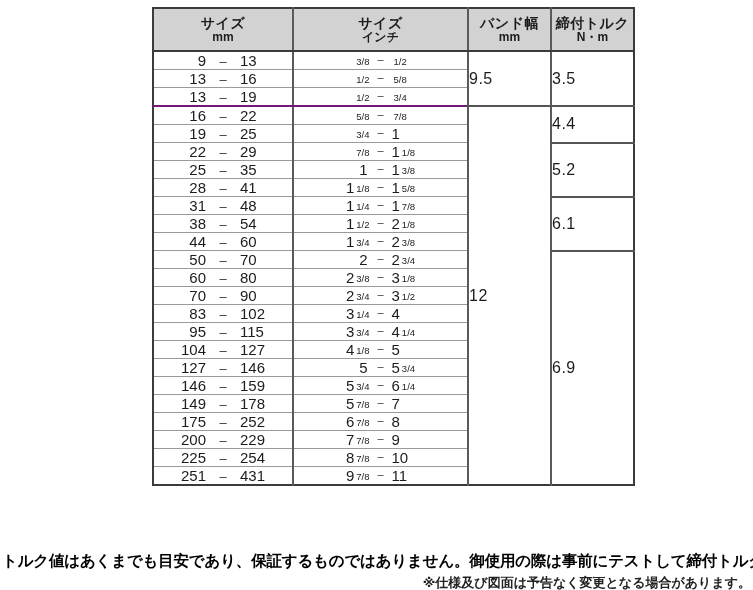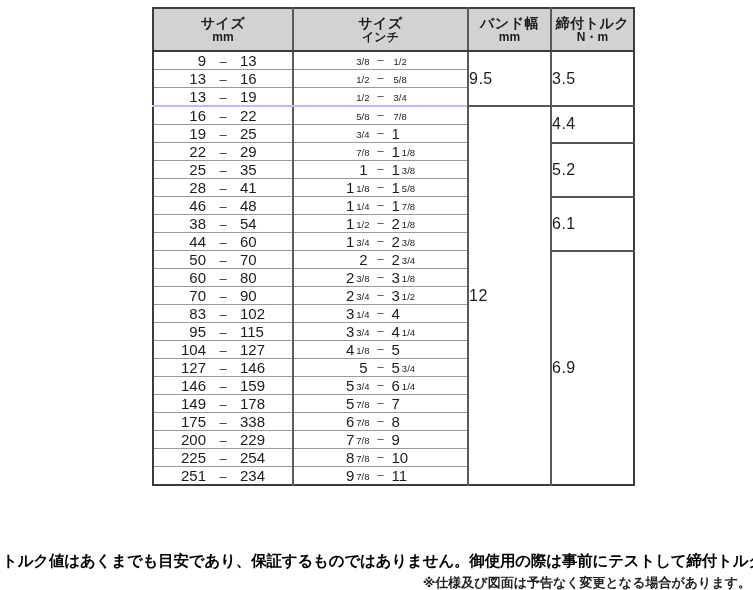--- a/index.html
+++ b/index.html
@@ -17,21 +17,21 @@
   col.c1{width:140px}col.c2{width:175px}col.c3{width:83px}col.c4{width:83px}
   th,td{padding:0;border-left:2px solid #5a5a5a;}
   th:first-child,td.first{border-left:none;}
   thead th{
     height:41px;background:#d2d2d2;border-bottom:2px solid #3b3b3b;
     font-weight:bold;vertical-align:middle;text-align:center;
   }
   .h-label{font-size:14px;line-height:16px;letter-spacing:0.5px;}
   .h-unit{font-size:12px;line-height:13px;font-weight:600;}
   tbody td{border-bottom:1px solid #9a9a9a;vertical-align:middle;}
-  tr.sec td{border-bottom:2px solid #c4b5fd;}
+  tr.sec td{border-bottom:2px solid #701a75;}
   td.grp{border-bottom:2px solid #555;}
   
   td.c-mm{text-align:center;font-size:15px;white-space:nowrap;}
   td.c-mm .lo{display:inline-block;width:50px;text-align:right;}
   td.c-mm .dsh{display:inline-block;width:34px;text-align:center;font-size:13px;color:#333;}
   td.c-mm .hi{display:inline-block;width:50px;text-align:left;}
   
   td.c-in{text-align:center;font-size:15px;white-space:nowrap;}
   td.c-in .pl{display:inline-block;width:64px;text-align:right;}
   td.c-in .pr{display:inline-block;width:64px;text-align:left;}
@@ -107,21 +107,21 @@
 </tr>
 <tr>
   <td class="c-mm first"><span class="lo">25</span><span class="dsh">–</span><span class="hi">35</span></td>
   <td class="c-in"><span class="pl"><span class="big">1</span><span class="frac"></span></span><span class="idsh">–</span><span class="pr"><span class="big">1</span><span class="frac">3/8</span></span></td>
 </tr>
 <tr>
   <td class="c-mm first"><span class="lo">28</span><span class="dsh">–</span><span class="hi">41</span></td>
   <td class="c-in"><span class="pl"><span class="big">1</span><span class="frac">1/8</span></span><span class="idsh">–</span><span class="pr"><span class="big">1</span><span class="frac">5/8</span></span></td>
 </tr>
 <tr>
-  <td class="c-mm first"><span class="lo">46</span><span class="dsh">–</span><span class="hi">48</span></td>
+  <td class="c-mm first"><span class="lo">31</span><span class="dsh">–</span><span class="hi">48</span></td>
   <td class="c-in"><span class="pl"><span class="big">1</span><span class="frac">1/4</span></span><span class="idsh">–</span><span class="pr"><span class="big">1</span><span class="frac">7/8</span></span></td>
   <td class="c-val grp" rowspan="3">6.1</td>
 </tr>
 <tr>
   <td class="c-mm first"><span class="lo">38</span><span class="dsh">–</span><span class="hi">54</span></td>
   <td class="c-in"><span class="pl"><span class="big">1</span><span class="frac">1/2</span></span><span class="idsh">–</span><span class="pr"><span class="big">2</span><span class="frac">1/8</span></span></td>
 </tr>
 <tr>
   <td class="c-mm first"><span class="lo">44</span><span class="dsh">–</span><span class="hi">60</span></td>
   <td class="c-in"><span class="pl"><span class="big">1</span><span class="frac">3/4</span></span><span class="idsh">–</span><span class="pr"><span class="big">2</span><span class="frac">3/8</span></span></td>
@@ -157,33 +157,33 @@
 </tr>
 <tr>
   <td class="c-mm first"><span class="lo">146</span><span class="dsh">–</span><span class="hi">159</span></td>
   <td class="c-in"><span class="pl"><span class="big">5</span><span class="frac">3/4</span></span><span class="idsh">–</span><span class="pr"><span class="big">6</span><span class="frac">1/4</span></span></td>
 </tr>
 <tr>
   <td class="c-mm first"><span class="lo">149</span><span class="dsh">–</span><span class="hi">178</span></td>
   <td class="c-in"><span class="pl"><span class="big">5</span><span class="frac">7/8</span></span><span class="idsh">–</span><span class="pr"><span class="big">7</span><span class="frac"></span></span></td>
 </tr>
 <tr>
-  <td class="c-mm first"><span class="lo">175</span><span class="dsh">–</span><span class="hi">338</span></td>
+  <td class="c-mm first"><span class="lo">175</span><span class="dsh">–</span><span class="hi">252</span></td>
   <td class="c-in"><span class="pl"><span class="big">6</span><span class="frac">7/8</span></span><span class="idsh">–</span><span class="pr"><span class="big">8</span><span class="frac"></span></span></td>
 </tr>
 <tr>
   <td class="c-mm first"><span class="lo">200</span><span class="dsh">–</span><span class="hi">229</span></td>
   <td class="c-in"><span class="pl"><span class="big">7</span><span class="frac">7/8</span></span><span class="idsh">–</span><span class="pr"><span class="big">9</span><span class="frac"></span></span></td>
 </tr>
 <tr>
   <td class="c-mm first"><span class="lo">225</span><span class="dsh">–</span><span class="hi">254</span></td>
   <td class="c-in"><span class="pl"><span class="big">8</span><span class="frac">7/8</span></span><span class="idsh">–</span><span class="pr"><span class="big">10</span><span class="frac"></span></span></td>
 </tr>
 <tr>
-  <td class="c-mm first"><span class="lo">251</span><span class="dsh">–</span><span class="hi">234</span></td>
+  <td class="c-mm first"><span class="lo">251</span><span class="dsh">–</span><span class="hi">431</span></td>
   <td class="c-in"><span class="pl"><span class="big">9</span><span class="frac">7/8</span></span><span class="idsh">–</span><span class="pr"><span class="big">11</span><span class="frac"></span></span></td>
 </tr>
 </tbody>
 </table>
 </div>
 
 <div class="note">トルク値はあくまでも目安であり、保証するものではありません。御使用の際は事前にテストして締付トルクをお決めください。</div>
 <div class="disclaimer">※仕様及び図面は予告なく変更となる場合があります。</div>
 
 </body></html>

